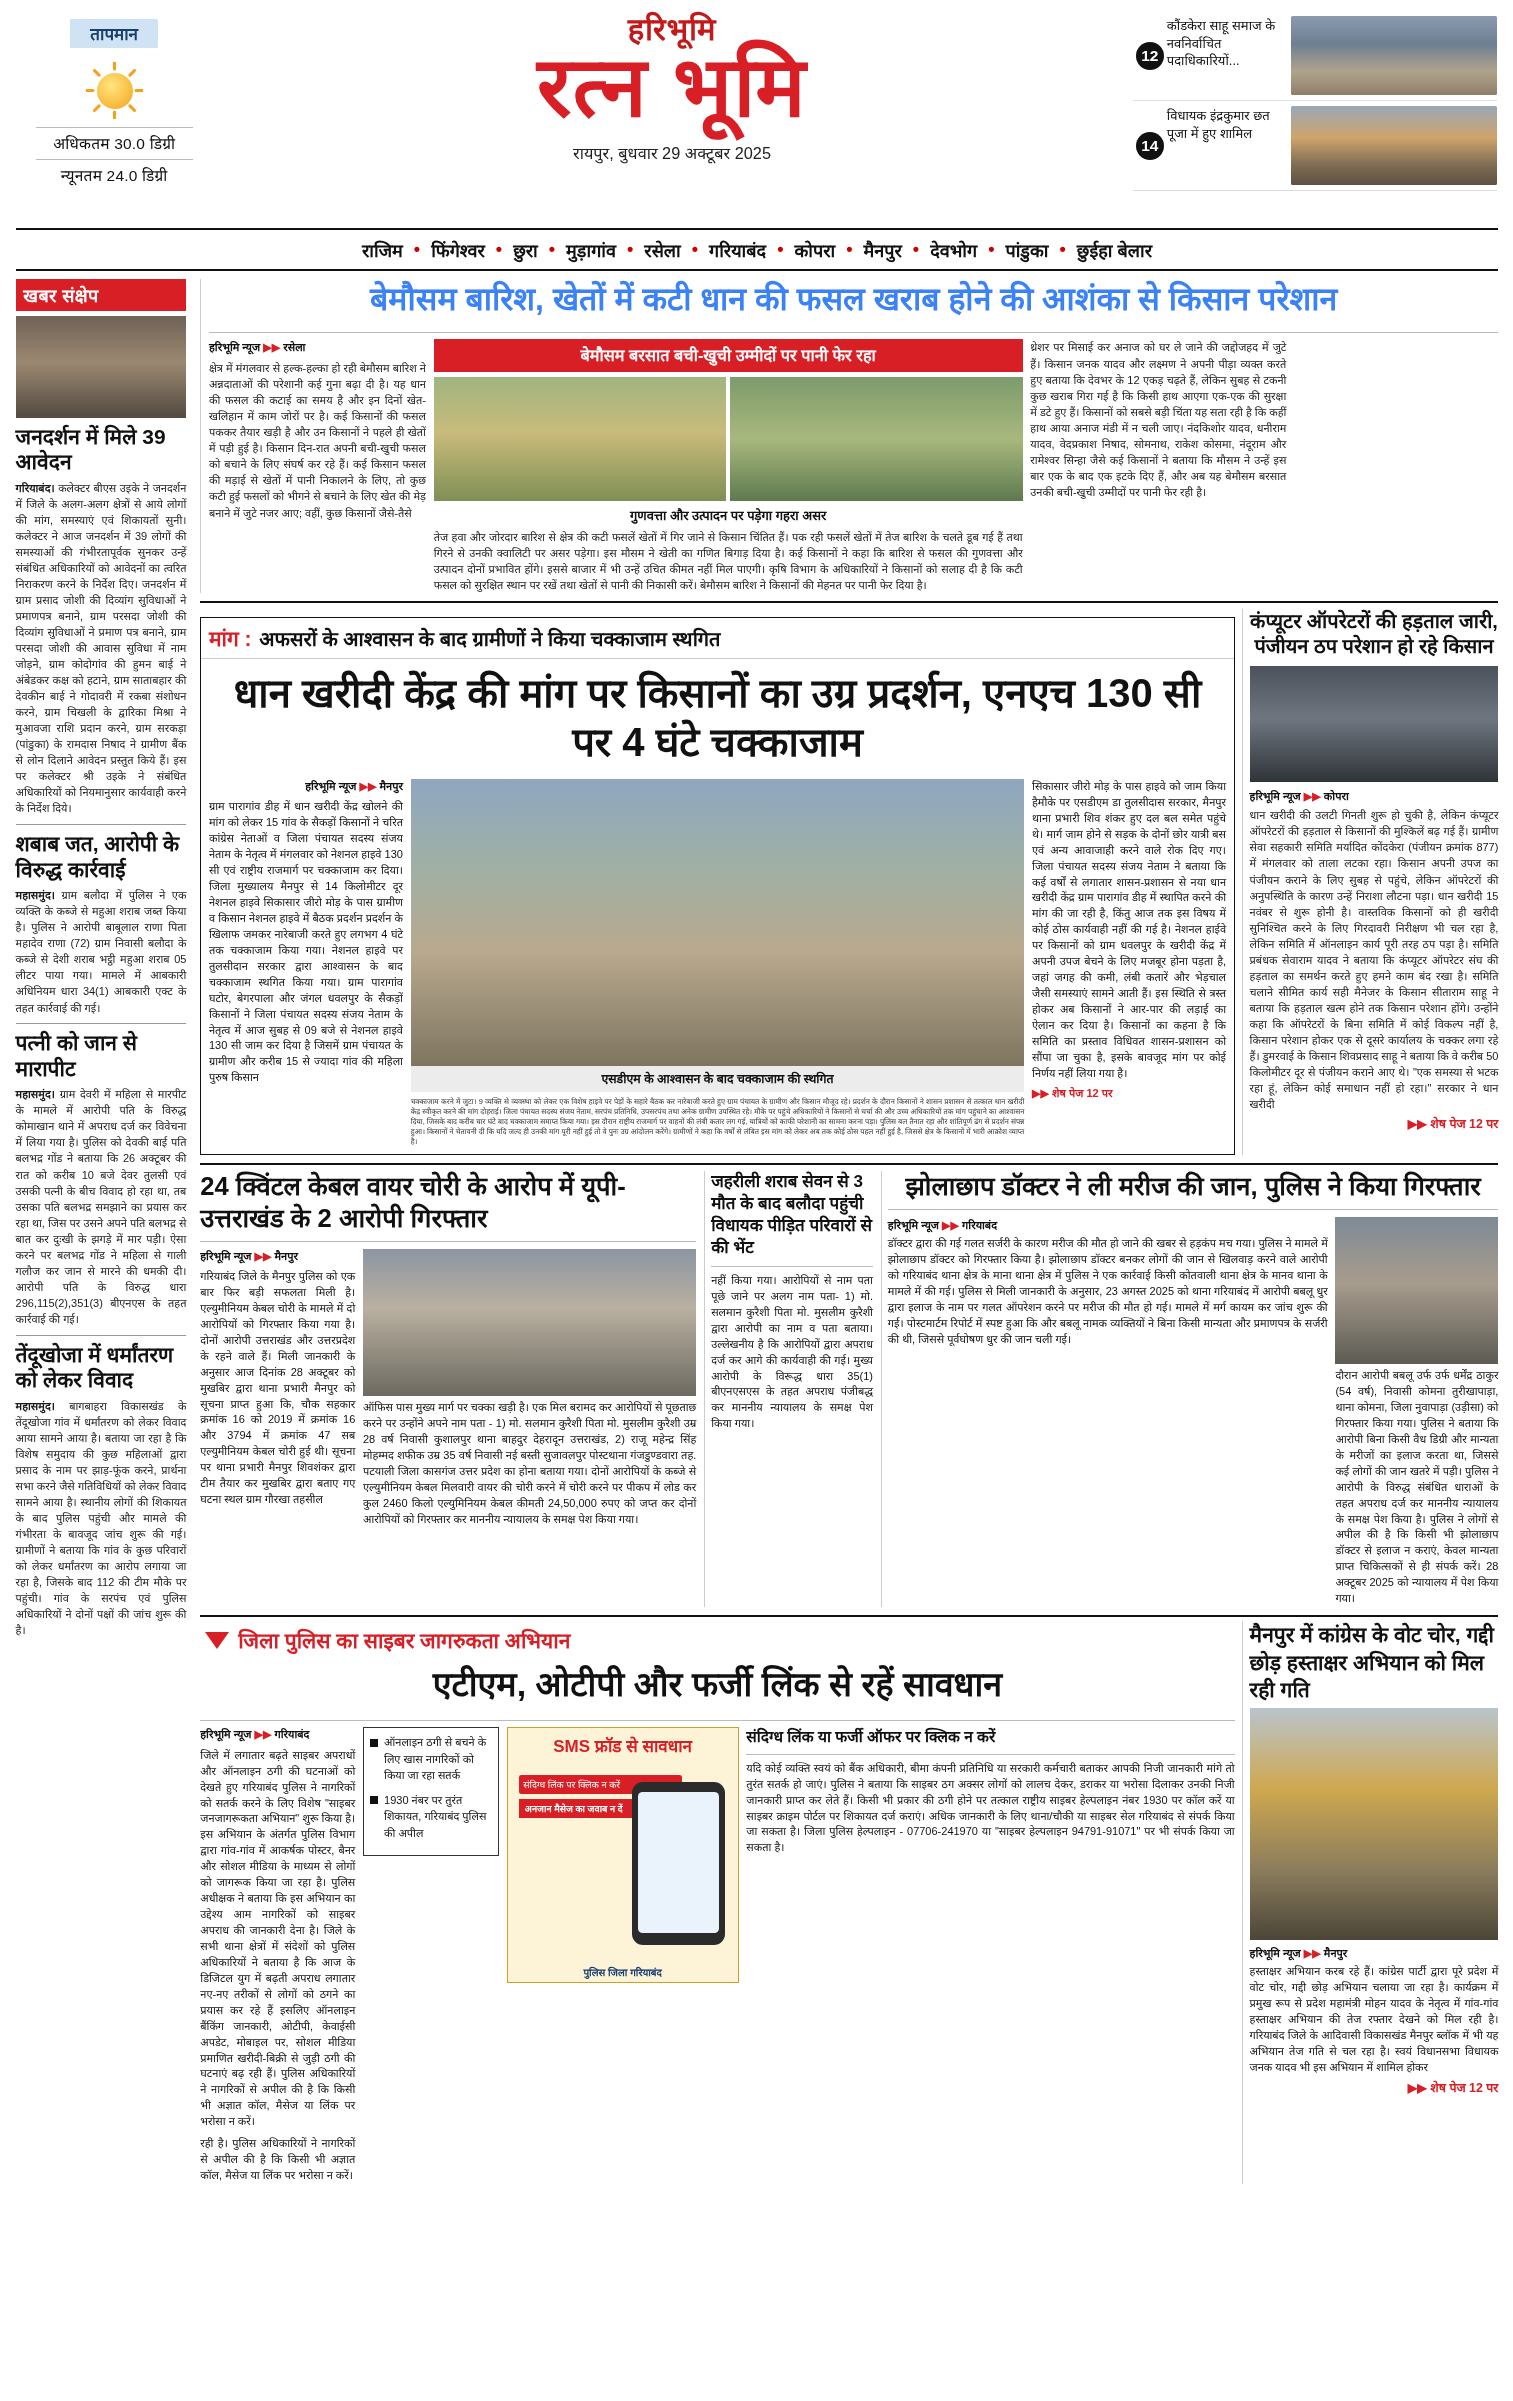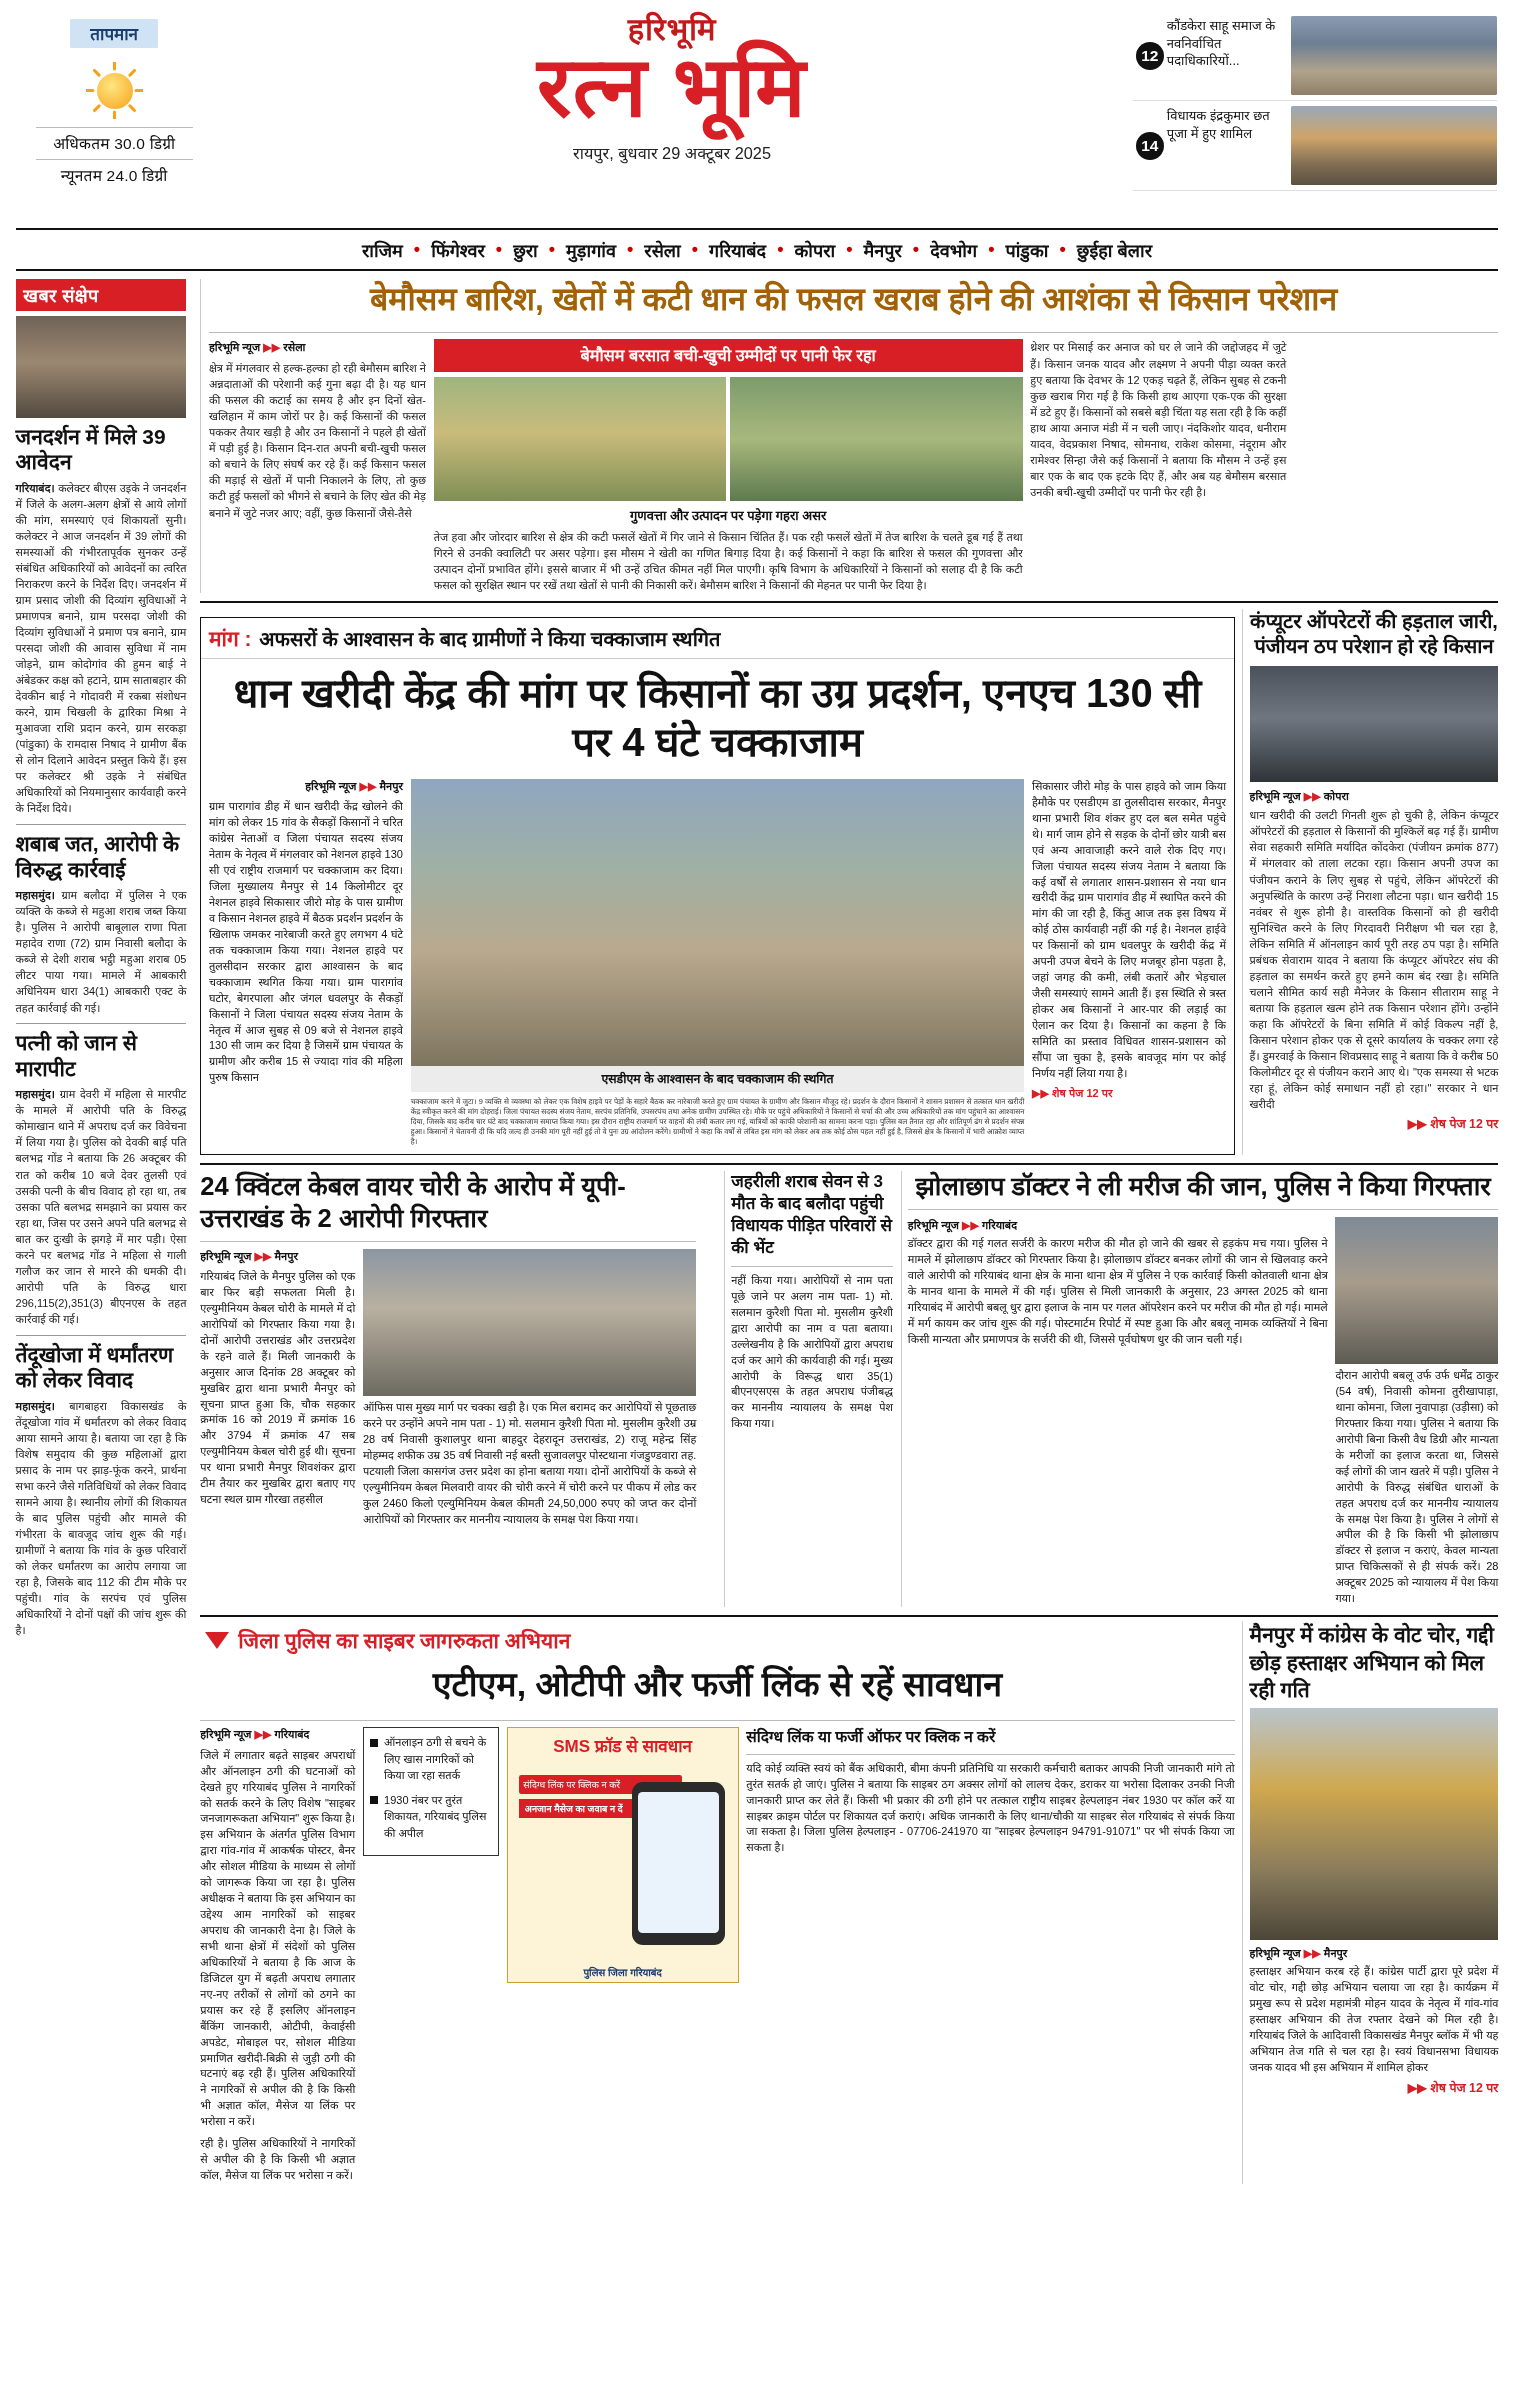--- a/index.html
+++ b/index.html
@@ -67,21 +67,21 @@
   }
   .left-photo { height:102px; margin-top:4.6px;
     background:linear-gradient(180deg,#6f6256 0%, #9c8871 45%, #534a40 100%); }
   .sub-head { font-size:21px; font-weight:bold; line-height:1.22; margin:6.2px 0 4.6px 0; color:#111; }
   .body-text { font-size:11px; line-height:1.46; text-align:justify; color:#1a1a1a; }
   .hr-dash { border:none; border-top:0.8px solid #999; margin:7.7px 0 6.2px 0; }
   .hr-thin { border:none; border-top:0.8px solid #bbb; margin:6.2px 0; }
 
   
   .lead-head {
-    font-size:32px; font-weight:bold; line-height:1.18; color:#a16207; text-align:center;
+    font-size:32px; font-weight:bold; line-height:1.18; color:#3b82f6; text-align:center;
     padding:1.5px 3.1px 7.7px 3.1px;
   }
   .lead-body { display:flex; gap:7.7px; }
   .lead-col { font-size:11px; line-height:1.46; text-align:justify; }
   .c1 { width:217px; } .c2 { width:589px; } .c3 { width:256px; }
   .banner-red {
     background:#d81f26; color:#fff; text-align:center; font-size:16.3px; font-weight:bold;
     padding:4.6px 3.1px; margin-bottom:4.6px;
   }
   .photo-row { display:flex; gap:4.6px; }
@@ -366,21 +366,21 @@
               </div>
               <div class="mt6">गरियाबंद जिले के मैनपुर पुलिस को एक बार फिर बड़ी सफलता मिली है। एल्युमीनियम केबल चोरी के मामले में दो आरोपियों को गिरफ्तार किया गया है। दोनों आरोपी उत्तराखंड और उत्तरप्रदेश के रहने वाले हैं। मिली जानकारी के अनुसार आज दिनांक 28 अक्टूबर को मुखबिर द्वारा थाना प्रभारी मैनपुर को सूचना प्राप्त हुआ कि, चौक सहकार क्रमांक 16 को 2019 में क्रमांक 16 और 3794 में क्रमांक 47 सब एल्युमीनियम केबल चोरी हुई थी। सूचना पर थाना प्रभारी मैनपुर शिवशंकर द्वारा टीम तैयार कर मुखबिर द्वारा बताए गए घटना स्थल ग्राम गौरखा तहसील</div>
             </div>
             <div style="flex:1;">
               <div class="img-police"></div>
               <div class="small-col mt6">ऑफिस पास मुख्य मार्ग पर चक्का खड़ी है। एक मिल बरामद कर आरोपियों से पूछताछ करने पर उन्होंने अपने नाम पता - 1) मो. सलमान कुरैशी पिता मो. मुसलीम कुरैशी उम्र 28 वर्ष निवासी कुशालपुर थाना बाहदुर देहरादून उत्तराखंड, 2) राजू महेन्द्र सिंह मोहम्मद शफीक उम्र 35 वर्ष निवासी नई बस्ती सुजावलपुर पोस्टथाना गंजडुण्डवारा तह. पटयाली जिला कासगंज उत्तर प्रदेश का होना बताया गया। दोनों आरोपियों के कब्जे से एल्युमीनियम केबल मिलवारी वायर की चोरी करने में चोरी करने पर पीकप में लोड कर कुल 2460 किलो एल्युमिनियम केबल कीमती 24,50,000 रुपए को जप्त कर दोनों आरोपियों को गिरफ्तार कर माननीय न्यायालय के समक्ष पेश किया गया।</div>
             </div>
           </div>
         </div>
 
-        <div style="width:169px; border-left:0.8px solid #ccc;margin-left:20px;" class="pad-l">
+        <div style="width:169px; border-left:0.8px solid #ccc;" class="pad-l">
           <div style="font-size:17px; font-weight:bold; line-height:1.3;">जहरीली शराब सेवन से 3 मौत के बाद बलौदा पहुंची विधायक पीड़ित परिवारों से की भेंट</div>
           <hr class="hr-thin">
           <div class="small-col">नहीं किया गया। आरोपियों से नाम पता पूछे जाने पर अलग नाम पता- 1) मो. सलमान कुरैशी पिता मो. मुसलीम कुरैशी द्वारा आरोपी का नाम व पता बताया। उल्लेखनीय है कि आरोपियों द्वारा अपराध दर्ज कर आगे की कार्यवाही की गई। मुख्य आरोपी के विरूद्ध धारा 35(1) बीएनएसएस के तहत अपराध पंजीबद्ध कर माननीय न्यायालय के समक्ष पेश किया गया।</div>
         </div>
 
         <div style="flex:1; border-left:0.8px solid #ccc;" class="pad-l">
           <div class="blk-head center">झोलाछाप डॉक्टर ने ली मरीज की जान, पुलिस ने किया गिरफ्तार</div>
           <hr class="hr-thin">
           <div style="display:flex; gap:7.7px;">
             <div style="flex:1;">

